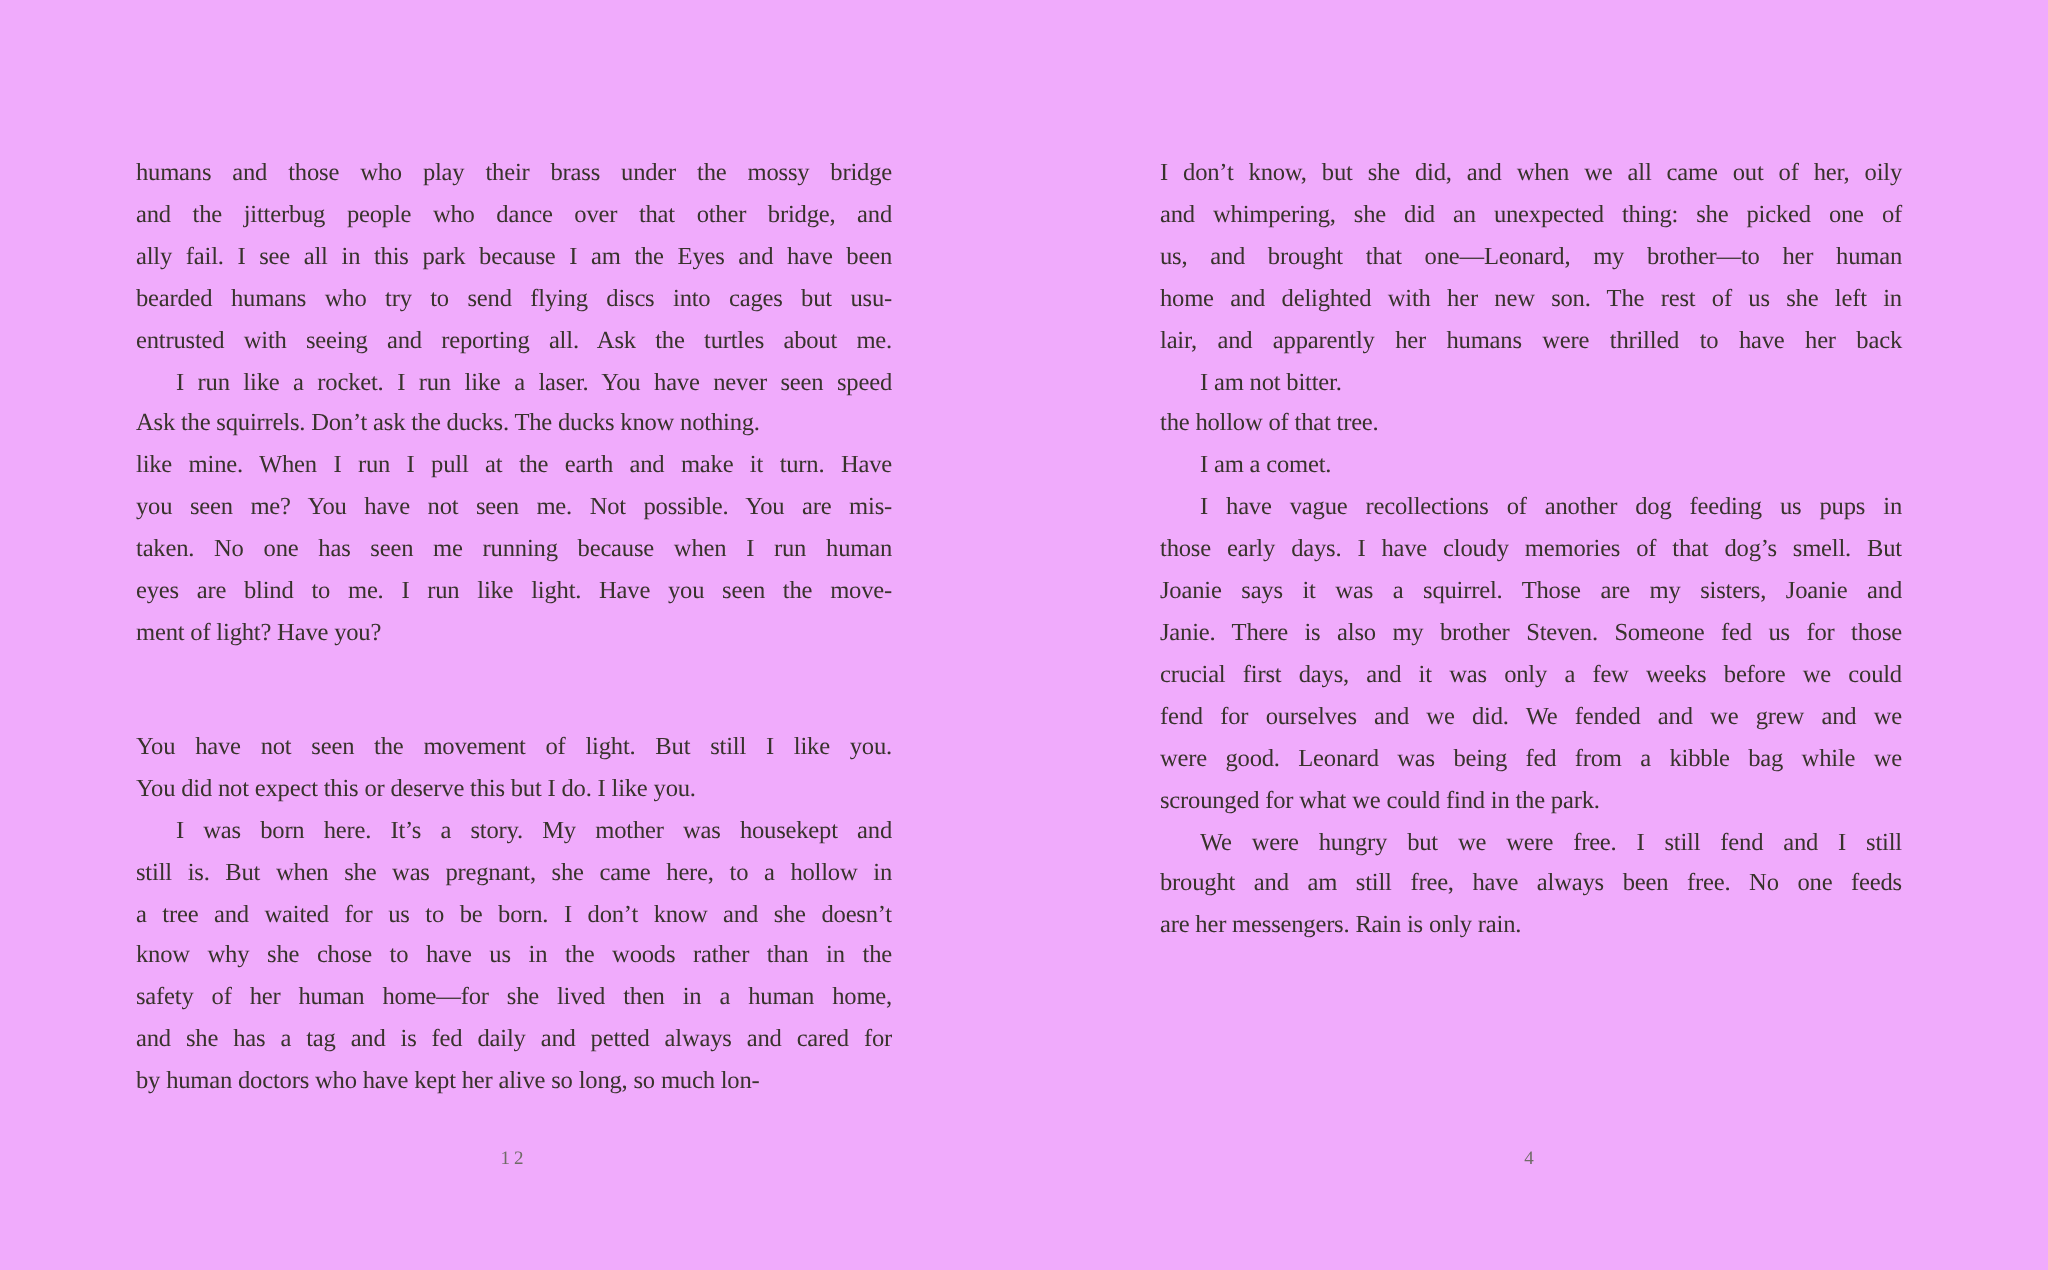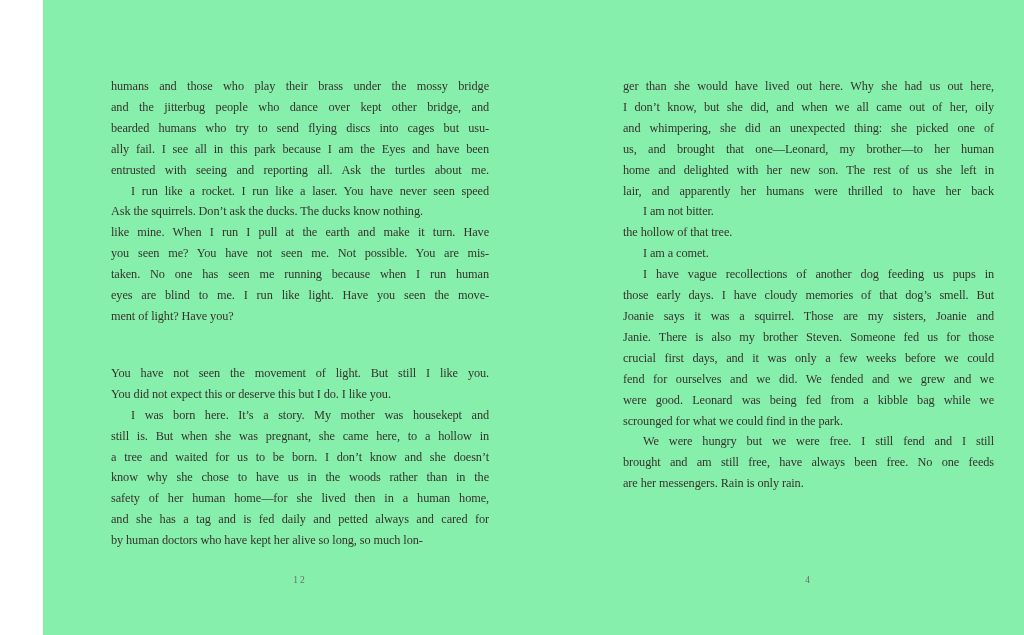--- a/index.html
+++ b/index.html
@@ -10,22 +10,21 @@
   body {
     width: 1024px;
     height: 635px;
     position: relative;
     overflow: hidden;
     font-family: "Liberation Serif", "DejaVu Serif", serif;
   }
   .spread {
     position: absolute;
     inset: 0;
-    background: #86efac;
-    margin-left: 43px;
+    background: #f0abfc;
   }
   .page-text {
     position: absolute;
     top: 76px;
     font-size: 12.3px;
     line-height: 20.9px;
     letter-spacing: -0.1px;
     color: #38332c;
   }
   #left-text  { left: 68px;  width: 378px; }
@@ -54,23 +53,23 @@
   #folio-left  { left: 68px;  width: 378px; }
   #folio-right { left: 580px; width: 371px; }
 </style>
 </head>
 <body>
 
 <div class="spread">
 
   <div class="page-text" id="left-text">
       <div class="line">humans and those who play their brass under the mossy bridge</div>
-      <div class="line">and the jitterbug people who dance over kept other bridge, and</div>
+      <div class="line">and the jitterbug people who dance over that other bridge, and</div>
+      <div class="line">ally fail. I see all in this park because I am the Eyes and have been</div>
       <div class="line">bearded humans who try to send flying discs into cages but usu-</div>
-      <div class="line">ally fail. I see all in this park because I am the Eyes and have been</div>
       <div class="line">entrusted with seeing and reporting all. Ask the turtles about me.</div>
       <div class="line indent-first">I run like a rocket. I run like a laser. You have never seen speed</div>
       <div class="line para-last">Ask the squirrels. Don’t ask the ducks. The ducks know nothing.</div>
       <div class="line">like mine. When I run I pull at the earth and make it turn. Have</div>
       <div class="line">you seen me? You have not seen me. Not possible. You are mis-</div>
       <div class="line">taken. No one has seen me running because when I run human</div>
       <div class="line">eyes are blind to me. I run like light. Have you seen the move-</div>
       <div class="line para-last">ment of light? Have you?</div>
       <div class="section-break"></div>
       <div class="line">You have not seen the movement of light. But still I like you.</div>
@@ -78,21 +77,20 @@
       <div class="line indent-first">I was born here. It’s a story. My mother was housekept and</div>
       <div class="line">still is. But when she was pregnant, she came here, to a hollow in</div>
       <div class="line">a tree and waited for us to be born. I don’t know and she doesn’t</div>
       <div class="line">know why she chose to have us in the woods rather than in the</div>
       <div class="line">safety of her human home—for she lived then in a human home,</div>
       <div class="line">and she has a tag and is fed daily and petted always and cared for</div>
       <div class="line para-last">by human doctors who have kept her alive so long, so much lon-</div>
     </div>
 
   <div class="page-text" id="right-text">
-      <div class="line">ger than she would have lived out here. Why she had us out here,</div>
       <div class="line">I don’t know, but she did, and when we all came out of her, oily</div>
       <div class="line">and whimpering, she did an unexpected thing: she picked one of</div>
       <div class="line">us, and brought that one—Leonard, my brother—to her human</div>
       <div class="line">home and delighted with her new son. The rest of us she left in</div>
       <div class="line">lair, and apparently her humans were thrilled to have her back</div>
       <div class="line para-last indent-first">I am not bitter.</div>
       <div class="line para-last">the hollow of that tree.</div>
       <div class="line para-last indent-first">I am a comet.</div>
       <div class="line indent-first">I have vague recollections of another dog feeding us pups in</div>
       <div class="line">those early days. I have cloudy memories of that dog’s smell. But</div>

